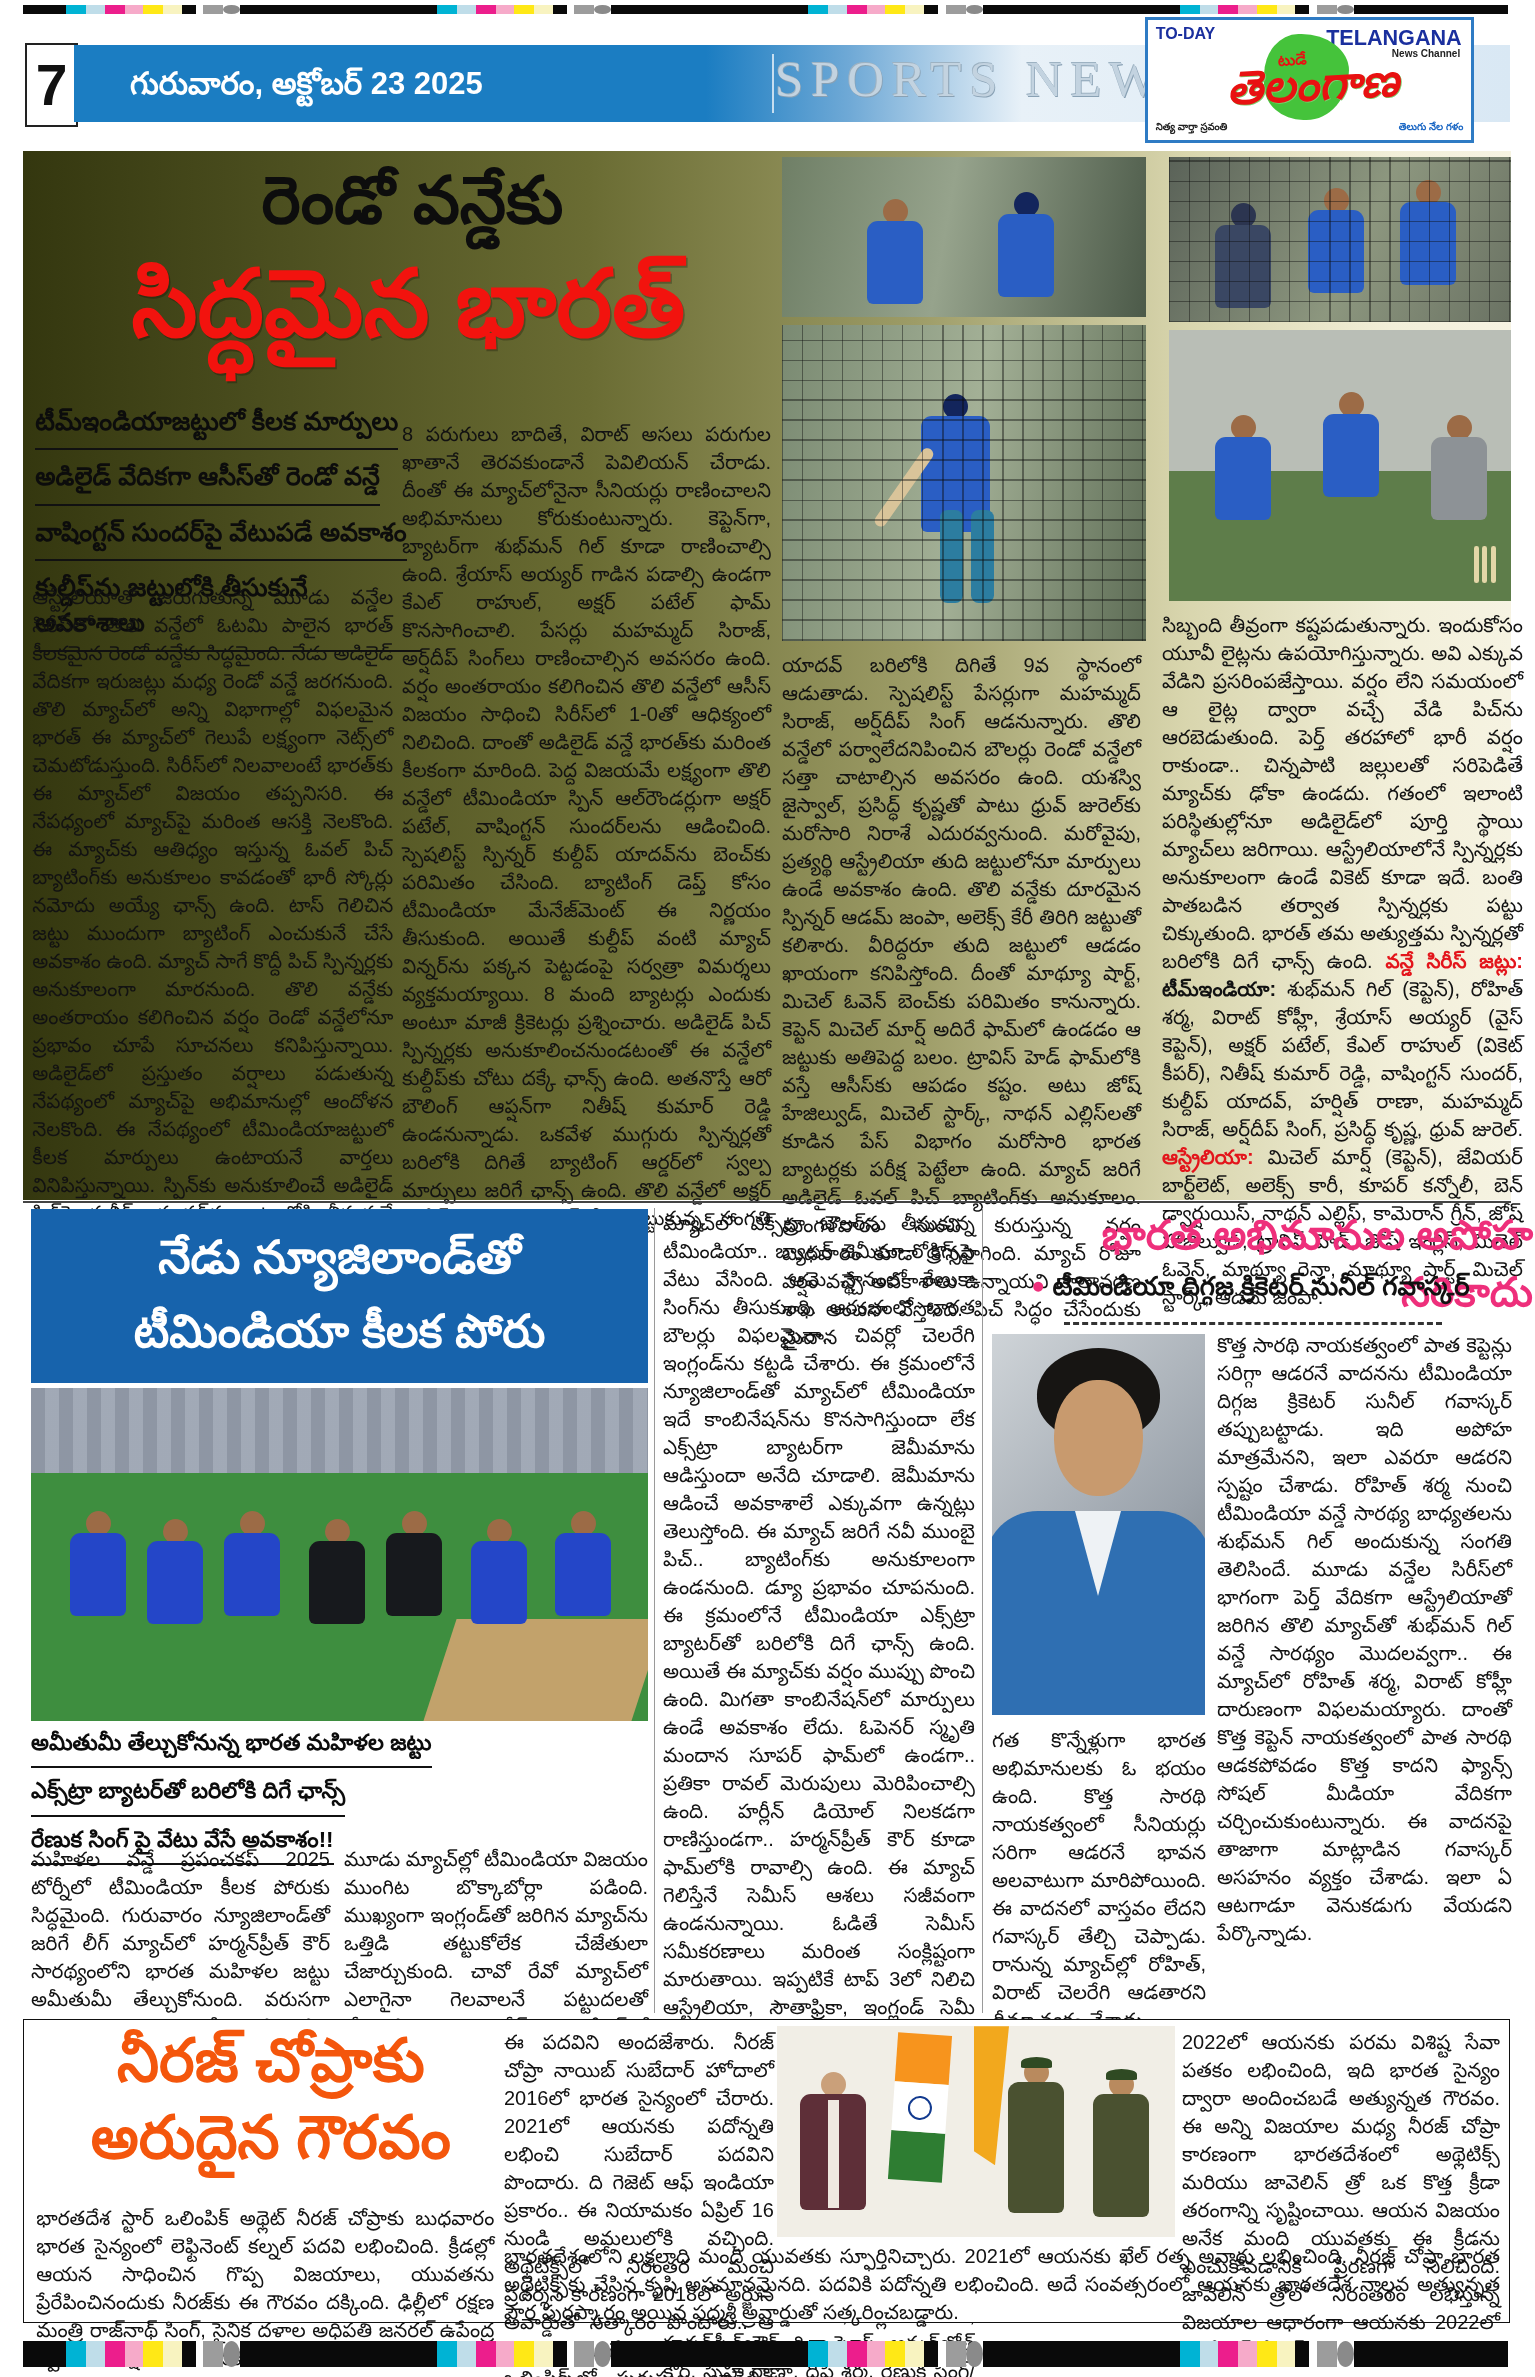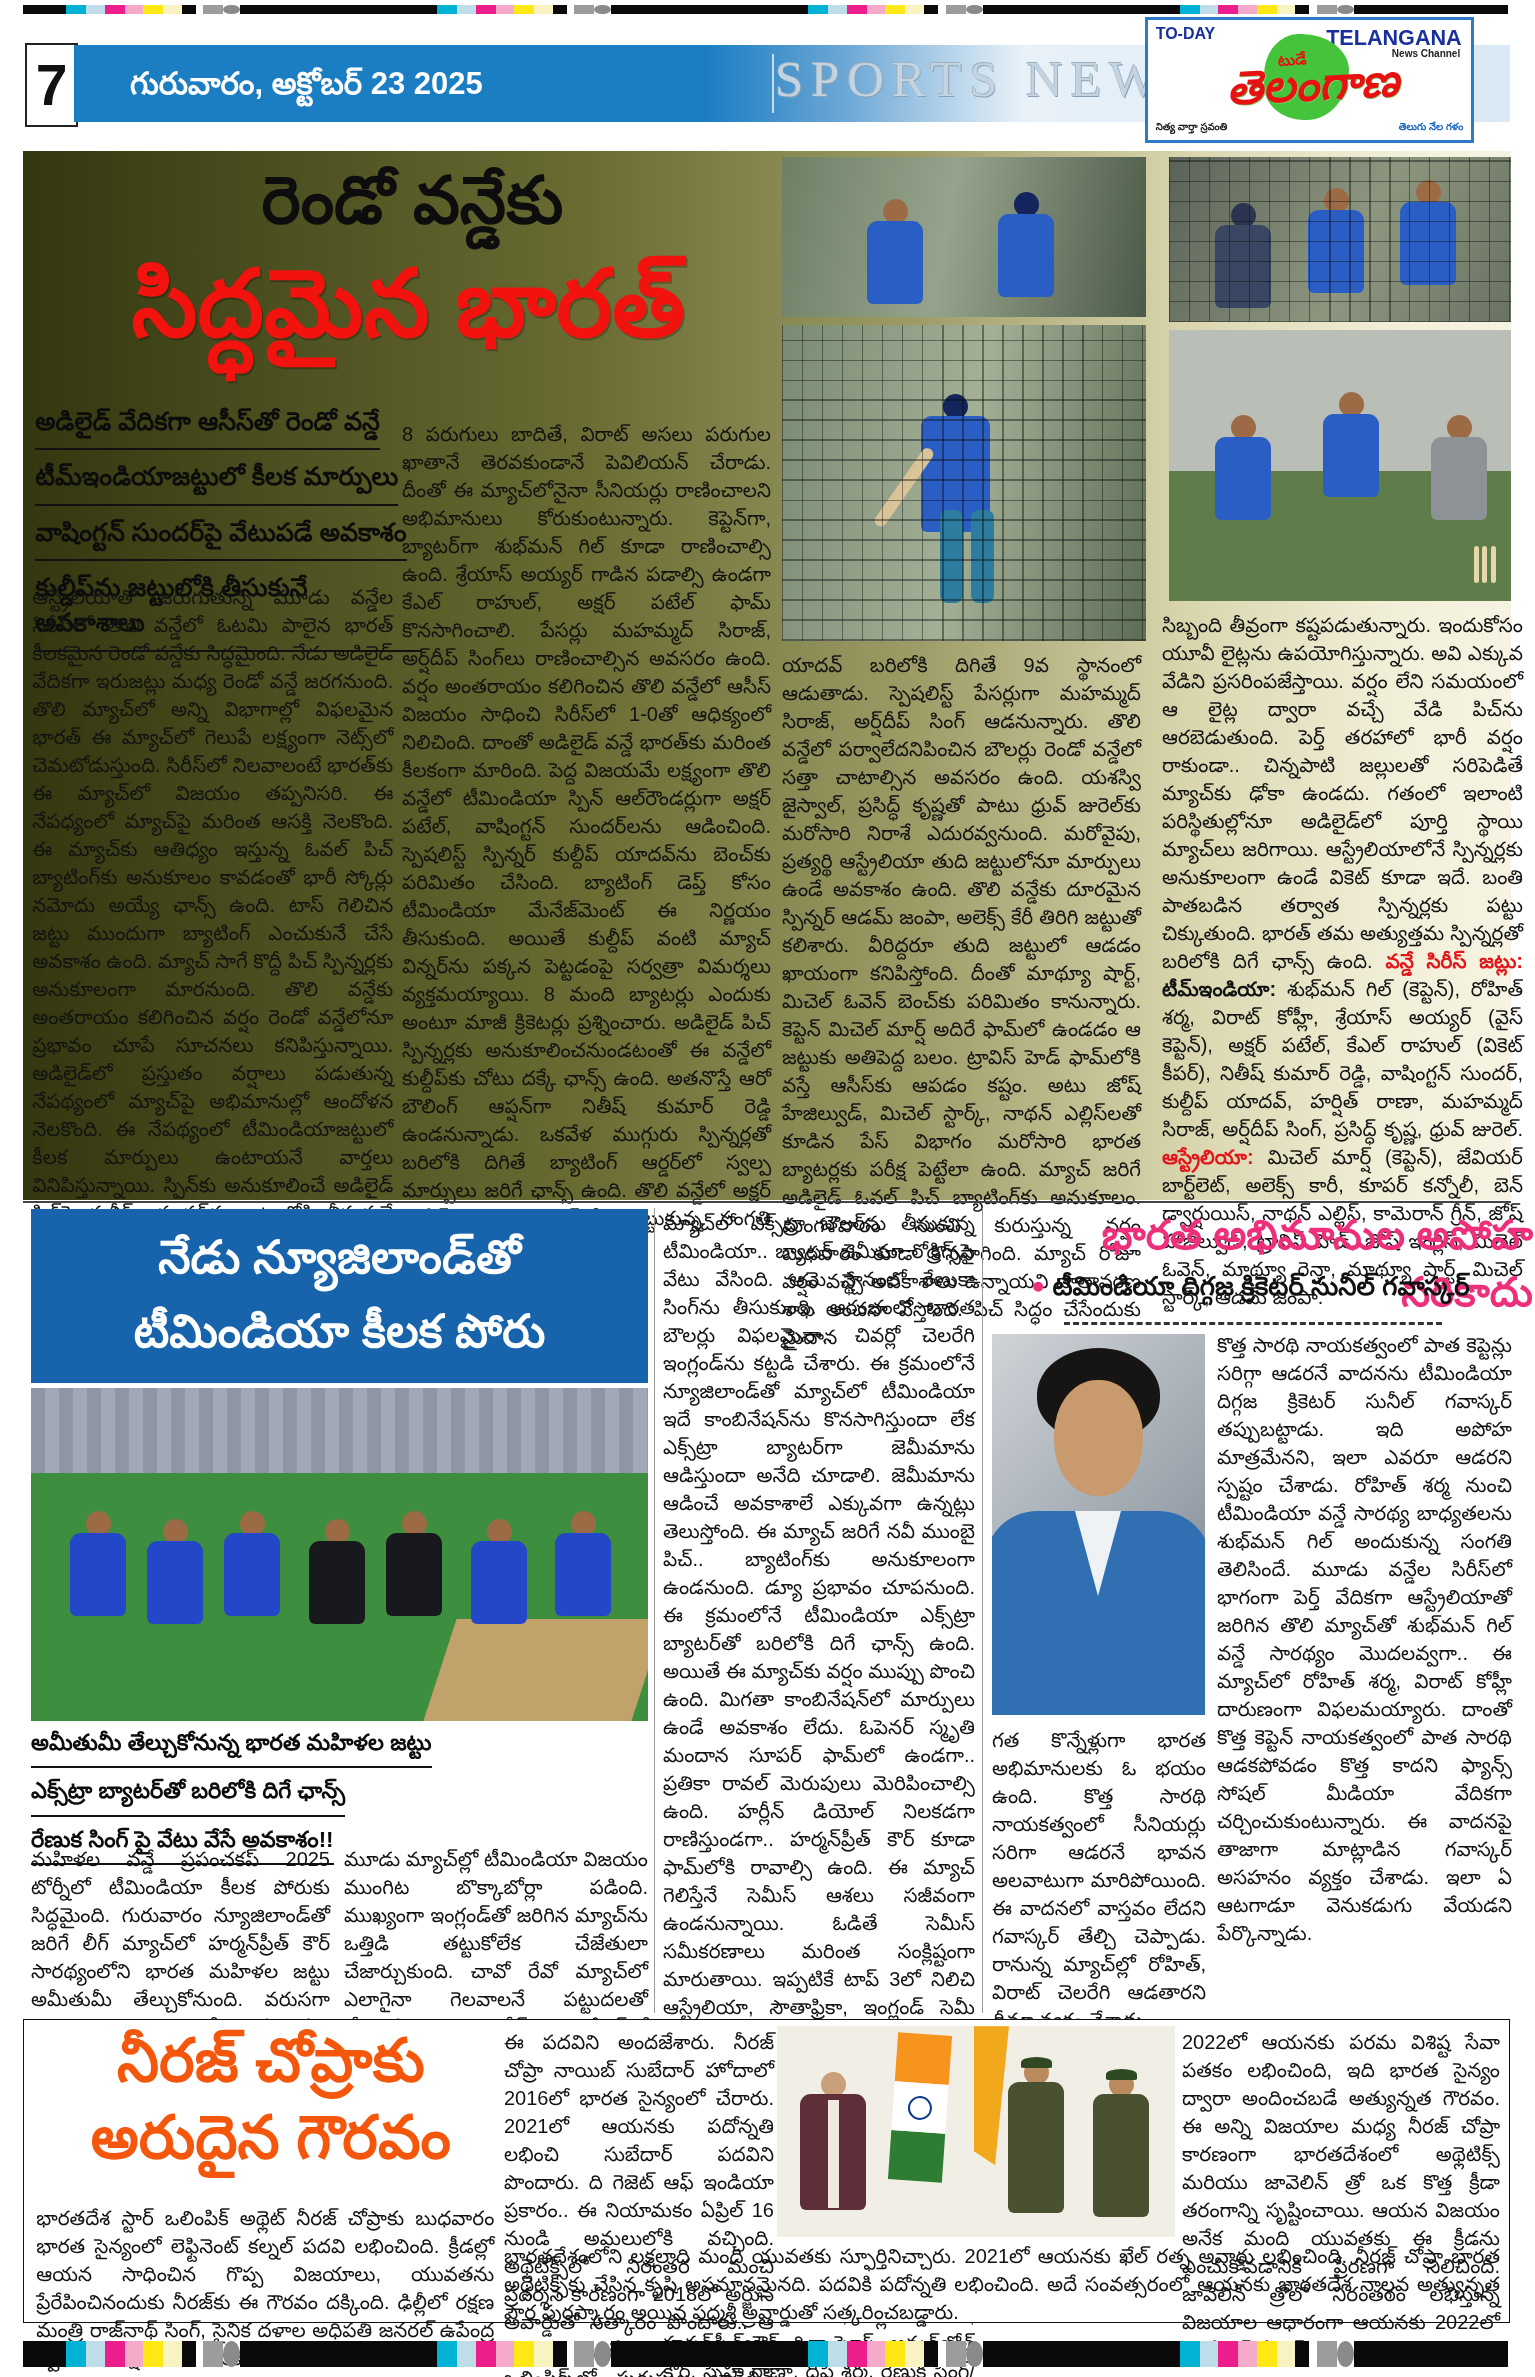--- a/index.html
+++ b/index.html
@@ -141,22 +141,22 @@
     <div class="tud">టుడే</div>
     <div class="script">తెలంగాణ</div>
     <div class="bl">నిత్య వార్తా స్రవంతి</div>
     <div class="br">తెలుగు నేల గళం</div>
   </div>
 
   <div class="mainbox">
     <div class="kick1">రెండో వన్డేకు</div>
     <div class="kick2">సిద్ధమైన భారత్</div>
     <div class="subheads">
+      <div class="subhead">టీమ్ఇండియాజట్టులో కీలక మార్పులు</div>
       <div class="subhead">అడిలైడ్ వేదికగా ఆసీస్‌తో రెండో వన్డే</div>
-      <div class="subhead">టీమ్ఇండియాజట్టులో కీలక మార్పులు</div>
       <div class="subhead">వాషింగ్టన్ సుందర్‌పై వేటుపడే అవకాశం</div>
       <div class="subhead">కుల్దీప్‌ను జట్టులోకి తీసుకునే అవకాశాలు</div>
     </div>
 
     <div class="photo" style="left:759px;top:6.2px;width:364px;height:160px;background:linear-gradient(100deg,#6f7f66,#96a38c 45%,#4c5a49);">
       <div class="fig" style="left:85px;top:42px;">
         <div class="head"></div>
           <div class="torso" style="background:#2a5ec4;"></div>
       </div>
       <div class="fig" style="left:216px;top:35px;">

